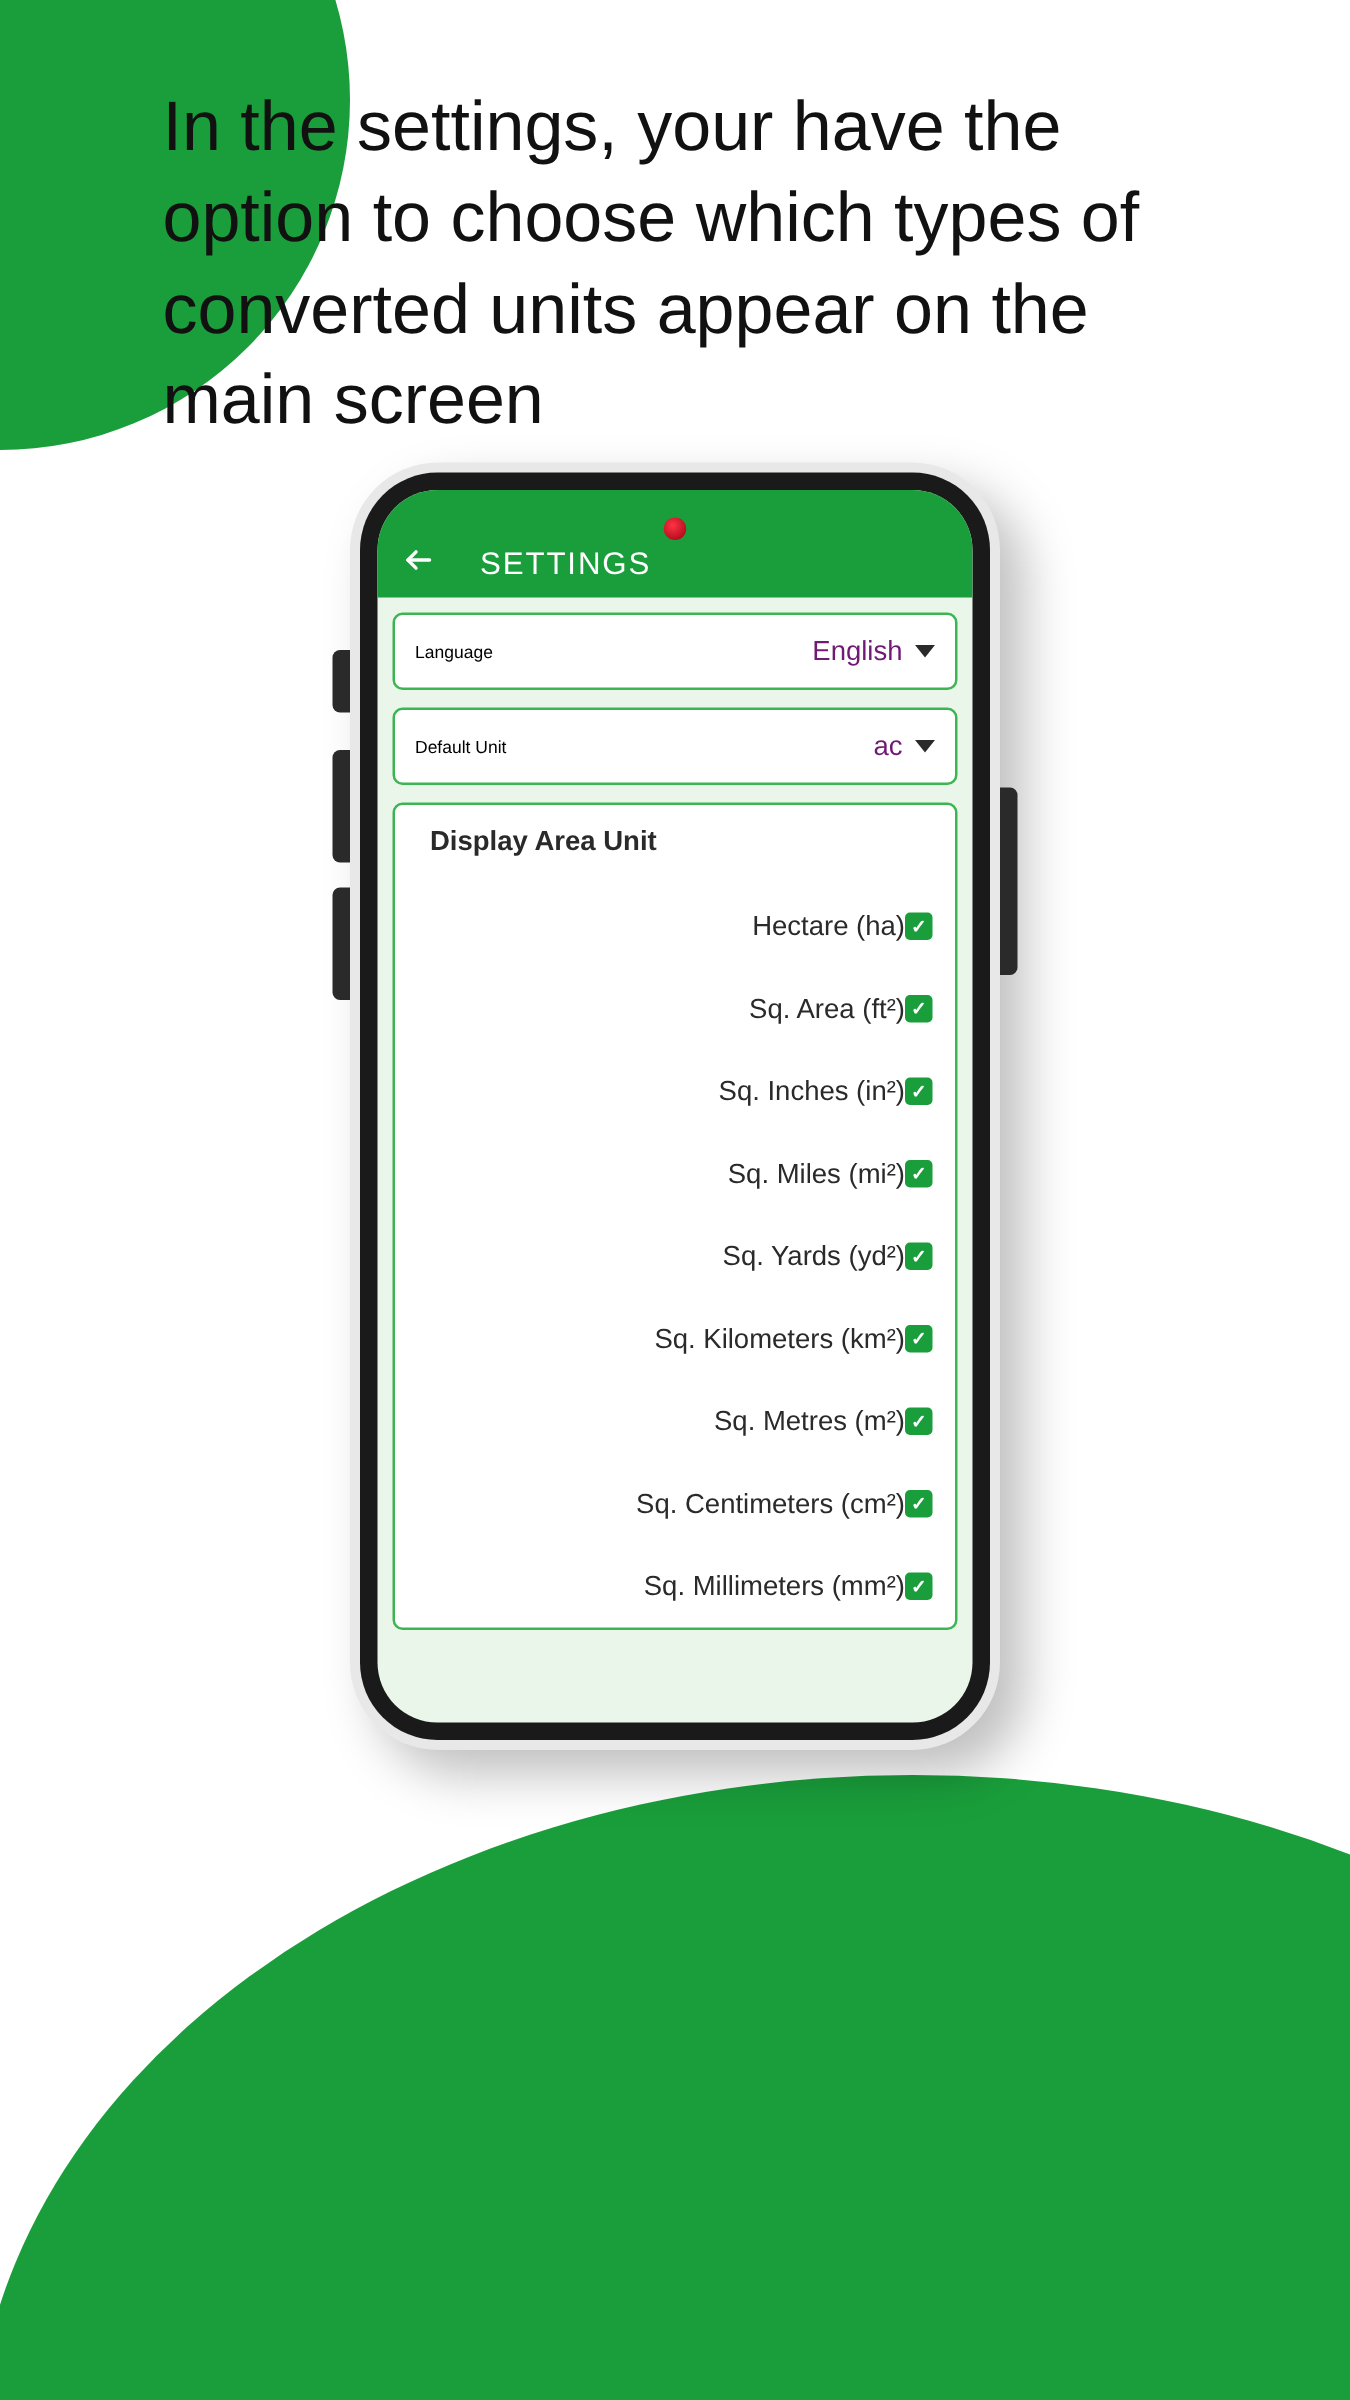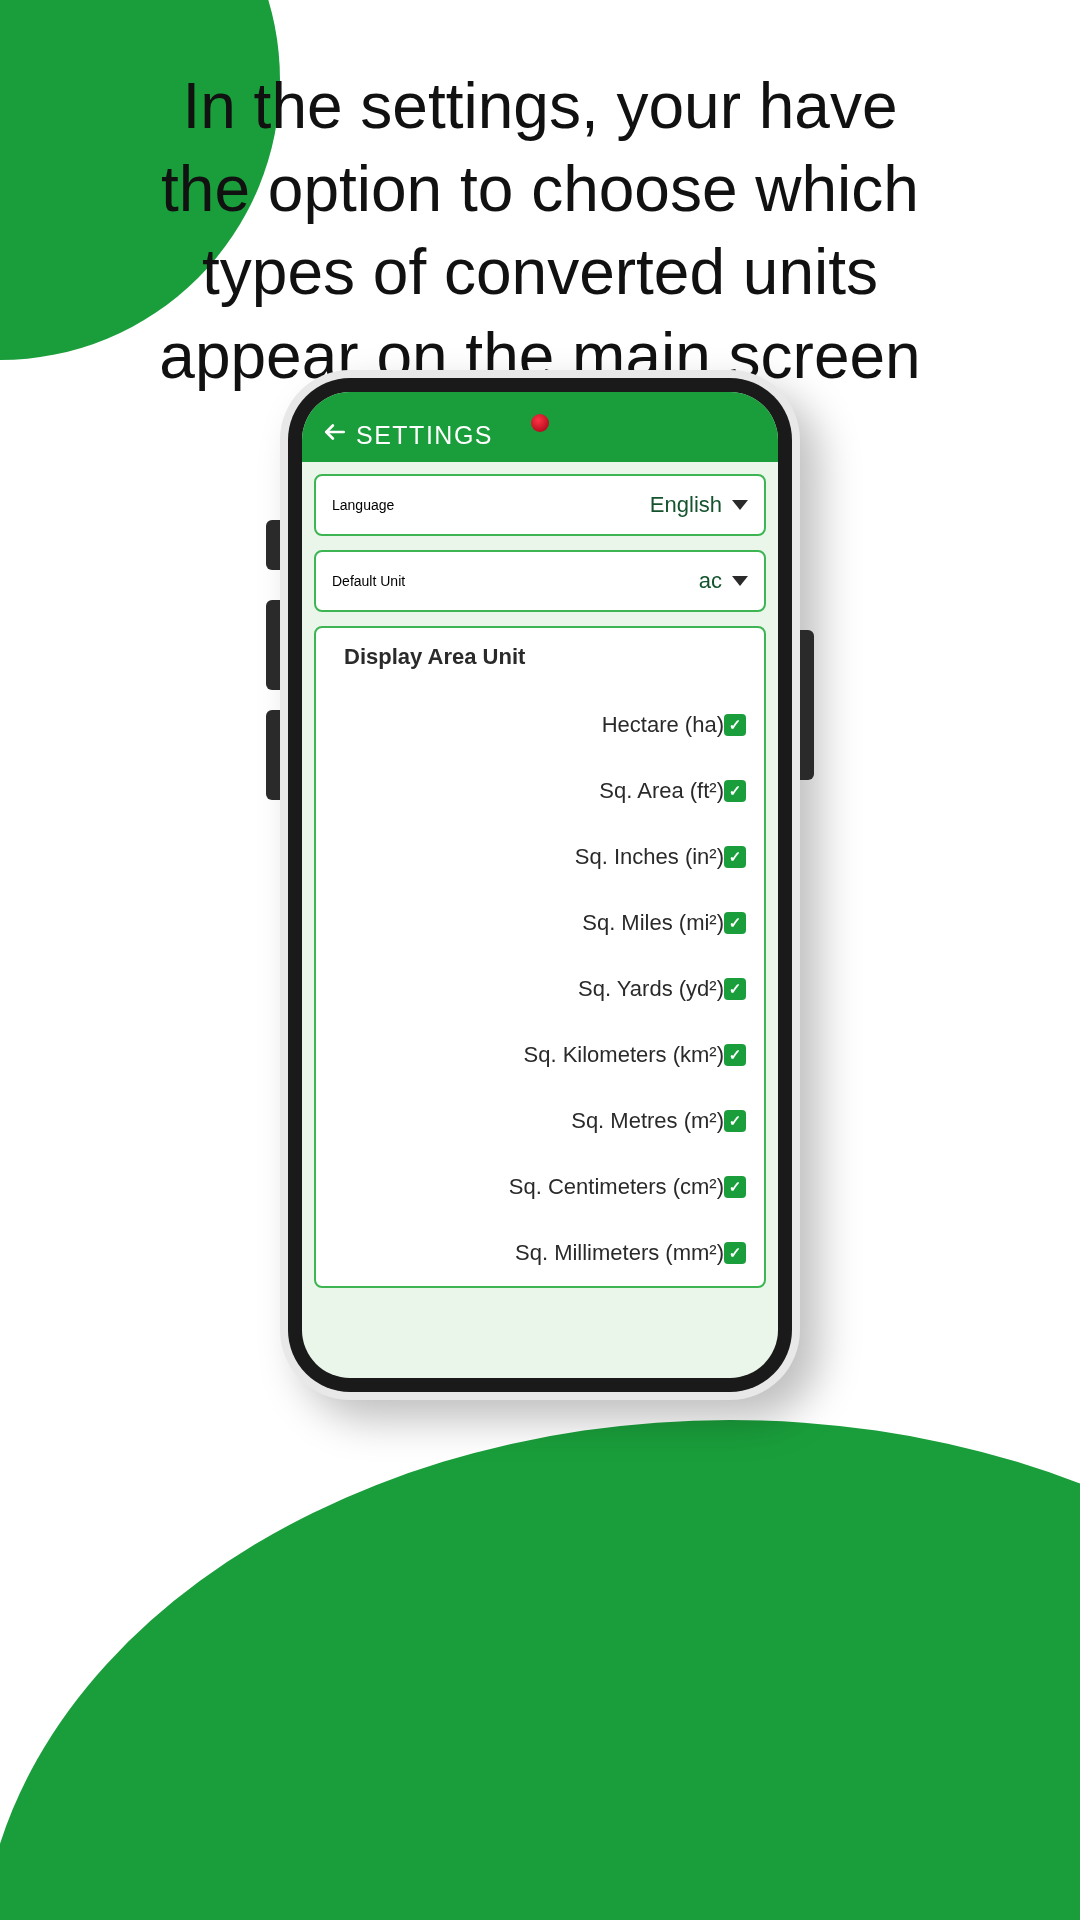--- a/index.html
+++ b/index.html
@@ -28,22 +28,22 @@
       height: 1100px;
       background: #1a9e3b;
       border-radius: 50%;
     }
     .headline {
       position: absolute;
       top: 65px;
       left: 50%;
       transform: translateX(-50%);
       width: 820px;
-      text-align: center;
-      font-size: 64px;
+      text-align: left;
+      font-size: 56px;
       line-height: 1.3;
       color: #111;
       font-weight: 400;
     }
     .phone-mockup {
       position: absolute;
       top: 370px;
       left: 50%;
       transform: translateX(-50%);
       width: 520px;
@@ -94,25 +94,25 @@
       left: 50%;
       transform: translateX(-50%);
       width: 18px;
       height: 18px;
       background: radial-gradient(circle at 40% 35%, #ff3344, #9a0011);
       border-radius: 50%;
       z-index: 10;
     }
     .app-bar {
       background: #1a9e3b;
-      height: 70px;
+      height: 86px;
       display: flex;
       align-items: flex-end;
       padding: 0 20px 12px;
-      gap: 8px;
+      gap: 36px;
     }
     .back-arrow {
       color: #fff;
       font-size: 28px;
       line-height: 1;
     }
     .app-title {
       color: #fff;
       font-size: 25px;
       font-weight: 500;
@@ -166,21 +166,21 @@
     }
     .dropdown-label {
       font-size: 14px;
       color: #000000;
     }
     .dropdown-value {
       display: flex;
       align-items: center;
       gap: 10px;
       font-size: 22px;
-      color: #14532d;
+      color: #701a75;
     }
     .dropdown-caret {
       width: 0;
       height: 0;
       border-left: 8px solid transparent;
       border-right: 8px solid transparent;
       border-top: 10px solid #2a2a2a;
     }
     .units-section {
       background: #ffffff;

